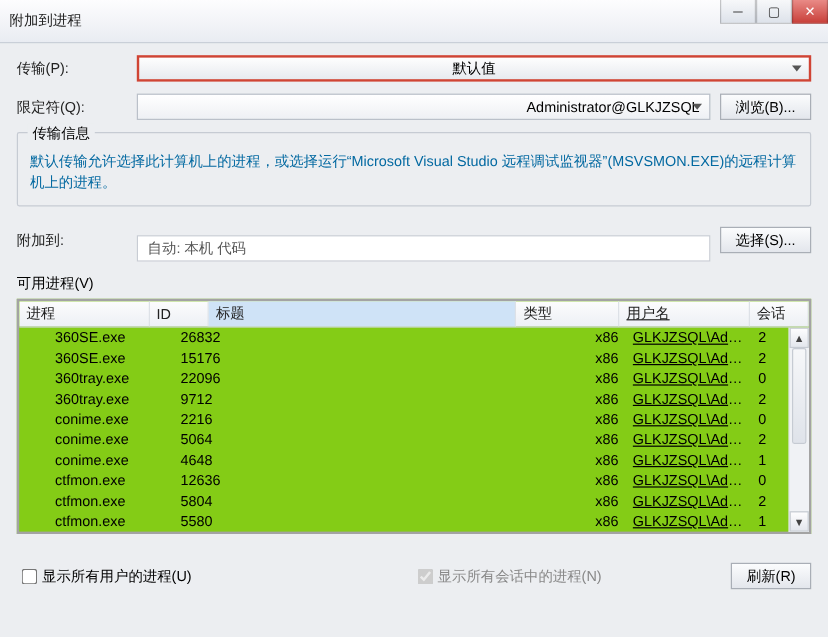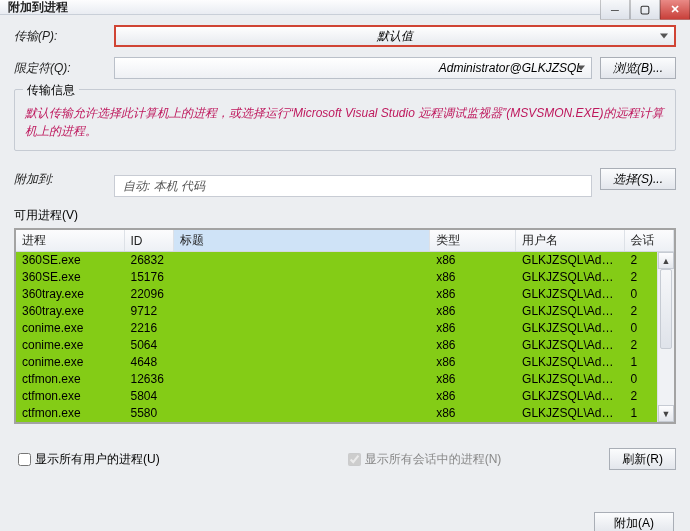--- a/index.html
+++ b/index.html
@@ -8,26 +8,25 @@
   font-family: "Microsoft YaHei", "Segoe UI", Tahoma, sans-serif;
   font-size: 12px;
   background: #eceef1;
   width: 690px;
   height: 531px;
   overflow: hidden;
 }
 .title-bar {
   background: linear-gradient(#fdfdfe,#e9ecf2);
   border-bottom: 1px solid #c9cfd8;
-  height: 15px;
+  height: 36px;
   display: flex;
   align-items: center;
   padding: 0 8px;
   position: relative;
-  font-weight: bold;
 }
 .title-text { color: #222; }
 .win-controls {
   position: absolute;
   right: 0;
   top: 0;
   display: flex;
 }
 .win-btn {
   width: 30px;
@@ -45,21 +44,20 @@
   background: linear-gradient(#e98a86,#c8403a);
   color: #fff;
 }
 .content {
   padding: 10px 14px 12px 14px;
 }
 .row {
   display: flex;
   align-items: center;
   margin-bottom: 10px;
-  font-style: italic;
 }
 .row-label {
   width: 100px;
   color: #222;
 }
 .transport-box {
   flex: 1;
   height: 22px;
   border: 2px solid #d04434;
   background: linear-gradient(#fefefe,#e7eaef);
@@ -106,21 +104,21 @@
   padding: 14px 10px 10px 10px;
   margin-bottom: 10px;
 }
 .groupbox-title {
   position: absolute;
   top: -8px;
   left: 8px;
   background: #eceef1;
   padding: 0 4px;
 }
-.info-text { color: #be185d; line-height: 1.5; font-style: italic; }
+.info-text { color: #0369a1; line-height: 1.5; }
 
 .attach-value {
   flex: 1;
   height: 22px;
   border: 1px solid #c8ccd4;
   background: #fff;
   display: flex;
   align-items: center;
   padding: 0 8px;
   color: #555;
@@ -149,27 +147,28 @@
   align-items: center;
   color: #222;
 }
 .th.sel { background: #cfe3f7; }
 .tbody { height: 172px; overflow-y: auto; }
 .tr {
   display: flex;
   height: 17px;
   align-items: center;
   border-bottom: 1px solid transparent;
+  margin-left: 24px;
 }
 .td { padding: 0 6px; overflow: hidden; white-space: nowrap; text-overflow: ellipsis; }
 .c-proc { width: 110px; }
 .c-id   { width: 50px; }
 .c-title{ width: 260px; }
-.c-type { width: 87px; }
-.c-user { width: 110px; }
+.c-type { width: 87px; text-align: right; }
+.c-user { width: 110px; text-decoration: underline; }
 .c-sess { width: 50px; }
 .scrollbar-fake {
   position: absolute;
   right: 0; top: 22px; bottom: 0;
   width: 17px;
   background: #f0f2f5;
   border-left: 1px solid #dde1e7;
 }
 .sb-btn {
   height: 17px;

